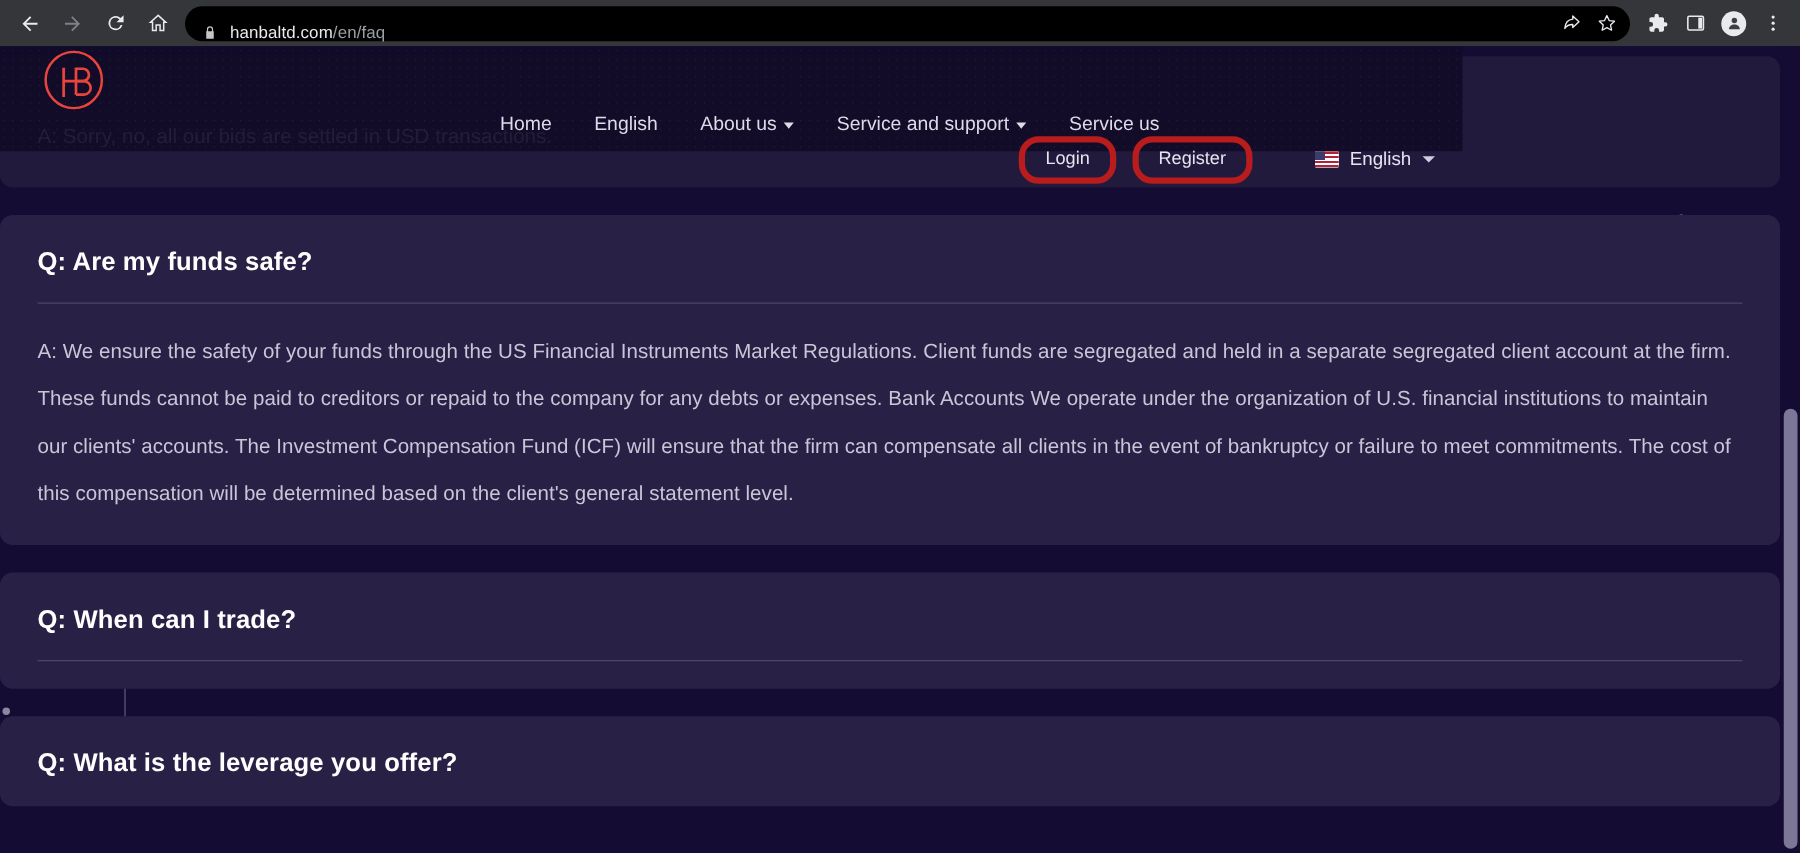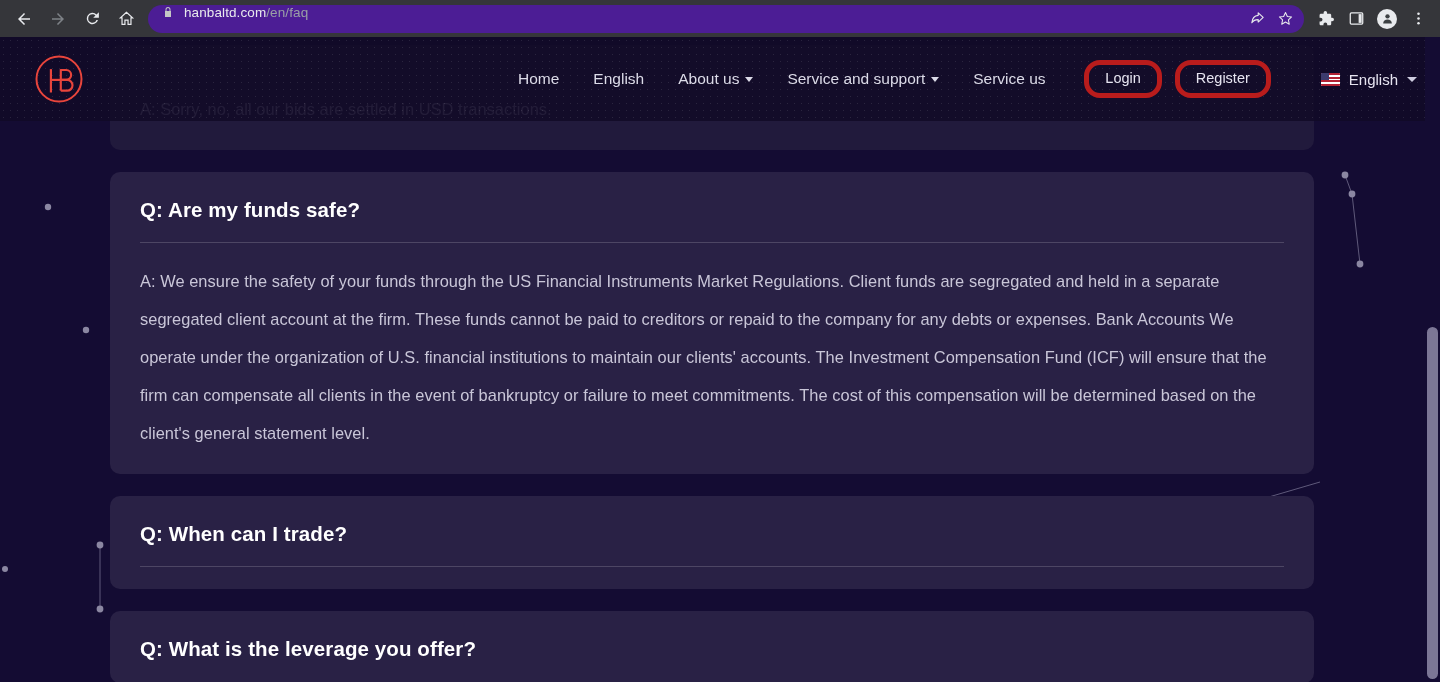--- a/index.html
+++ b/index.html
@@ -21,23 +21,23 @@
   .nav-btn {
     width: 32px; height: 32px;
     display: flex; align-items: center; justify-content: center;
     border-radius: 50%;
   }
   .nav-btn svg { display: block; }
   .omnibox {
     flex: 1;
     height: 28px;
     margin: 0 8px 0 6px;
-    background: #4c1d95;
+    background: #000000;
     border-radius: 14px;
-    display: flex; align-items: flex-start;
+    display: flex; align-items: flex-end;
     padding: 0 8px 0 14px;
     position: relative;
   }
   .lock-ico { margin-right: 10px; display:flex; align-items:center; }
   .url-text {
     font-size: 13.5px;
     color: #e8eaed;
     letter-spacing: 0.1px;
     white-space: nowrap;
     font-family: "Liberation Sans", sans-serif;
@@ -66,24 +66,25 @@
     position: absolute; top: 37px; left: 0;
     width: 1440px; height: 645px;
     background: #140c33;
     overflow: hidden;
   }
   #particles { position: absolute; inset: 0; pointer-events: none; }
 
   
   #site-navbar {
     position: absolute; top: 0; left: 0;
-    width: 1439px; height: 84px;
+    width: 1170px; height: 84px;
     background: rgba(17, 11, 38, 0.86);
     display: flex; 
     z-index: 40;
+    flex-direction: column;
   }
   #navbar-dots {
     position: absolute; left: 0; right: 0; bottom: 0; height: 84px;
     background-image: radial-gradient(rgba(255,255,255,0.10) 0.7px, transparent 0.7px);
     background-size: 7px 7px;
     pointer-events: none;
   }
   .logo-wrap {
     width: 118px; height: 84px;
     display: flex; align-items: center; justify-content: center;
@@ -156,21 +157,21 @@
     border-top: 5.5px solid #cfcde0;
   }
 
   
   #content {
     position: absolute; top: 0; left: 0;
     width: 1424px;
     padding-top: 8px;
   }
   .faq-card {
-    width: 1204px;
+    width: 1424px;
     margin: 0 auto 22px auto;
     background: #292145;
     border-radius: 10px;
     padding: 26px 30px 22px 30px;
   }
   .faq-card.behind { background: #211a3c; }
   .faq-q {
     color: #ffffff;
     font-size: 20.5px;
     font-weight: bold;

